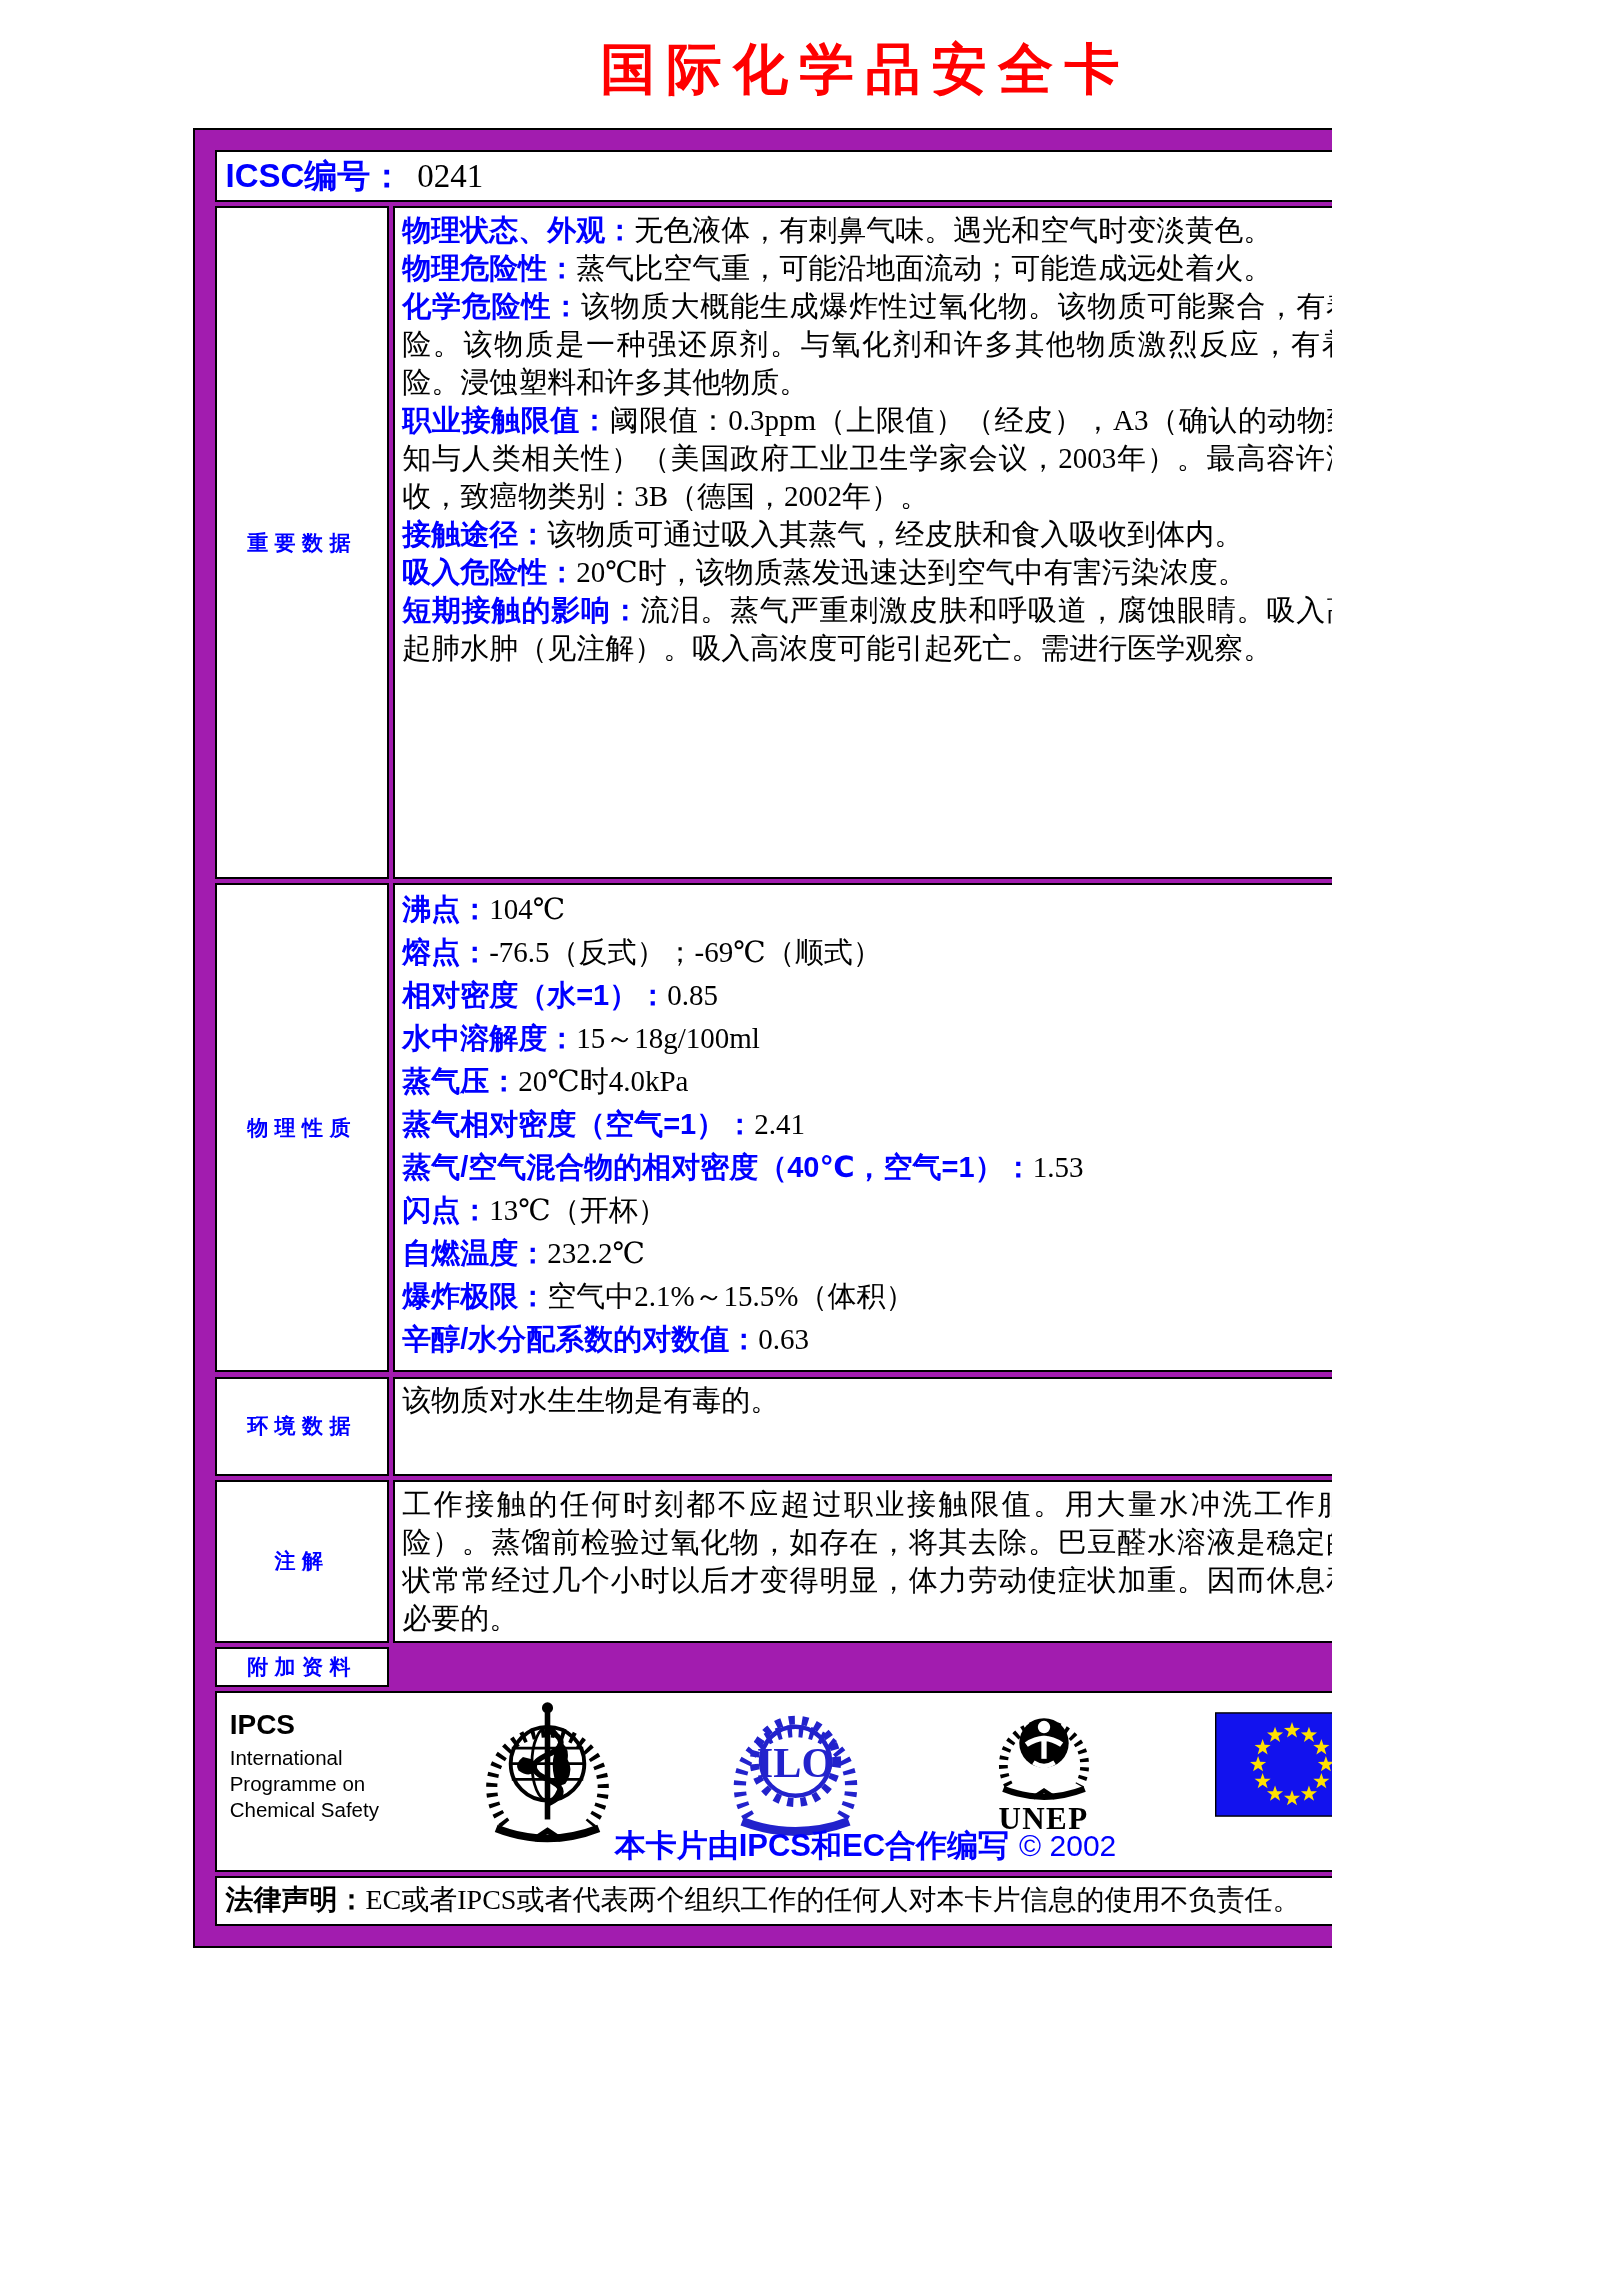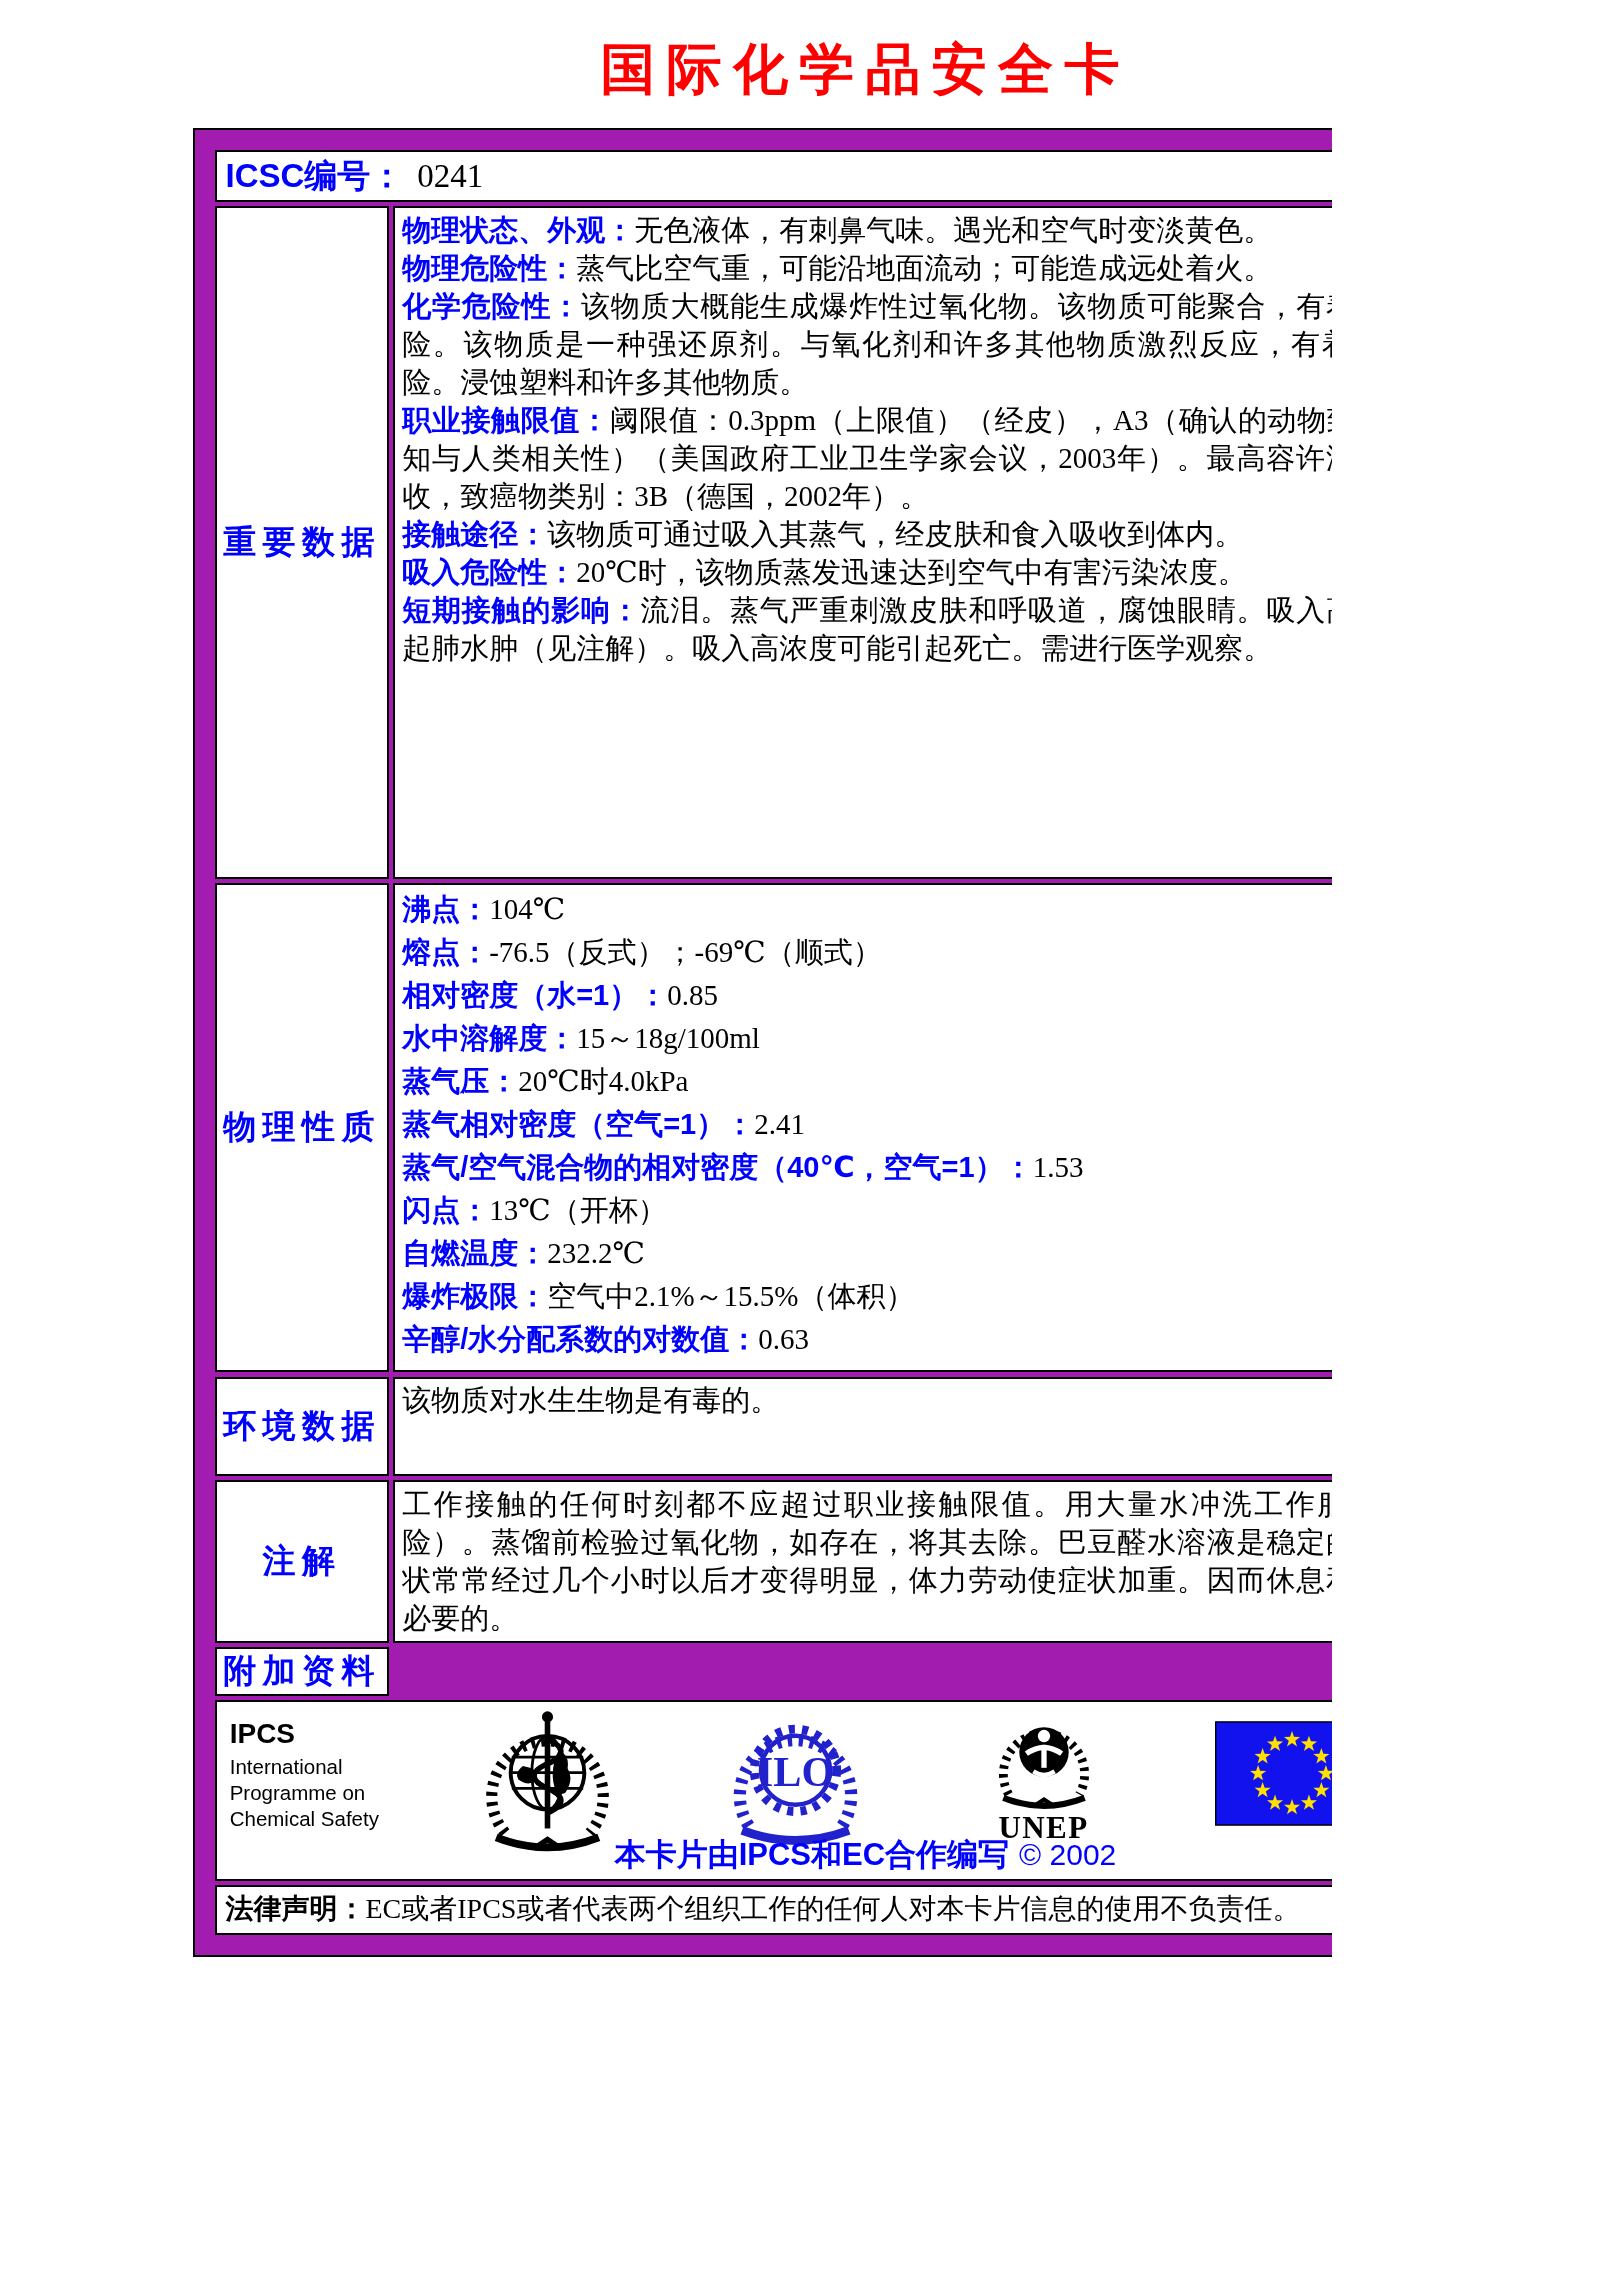--- a/index.html
+++ b/index.html
@@ -20,21 +20,21 @@
     font-family:"DejaVu Serif","Liberation Serif",serif;
   }
 
   .card{margin-left:193px;width:1345px;border:2.8px solid #000;padding:20px;background:#a21caf;}
   .row{display:flex;gap:4.2px;margin-top:4.2px;}
   .row:first-child{margin-top:0;}
   .cell{border:2.1px solid #000;background:#fff;}
   .label-cell{
     flex:0 0 174px;display:flex;align-items:center;justify-content:center;
     color:var(--label-blue);font-family:Liberation Mono, monospace;
-    font-weight:bold;font-size:33px;letter-spacing:6.4px;text-align:center;
+    font-weight:bold;font-size:21px;letter-spacing:6.4px;text-align:center;
   }
   .content-cell{flex:1;padding:2.8px 10px 4.2px 7px;font-size:29px;color:var(--text-black);}
 
   .field{line-height:38px;text-align:justify;}
   .field .lbl{
     color:var(--label-blue);font-family:"Liberation Sans","DejaVu Sans",sans-serif;font-weight:bold;
   }
   .props .field{line-height:43px;text-align:left;}
 
   .icsc-cell{flex:1;min-height:52px;display:flex;align-items:center;justify-content:space-between;padding:0 8.5px;}

